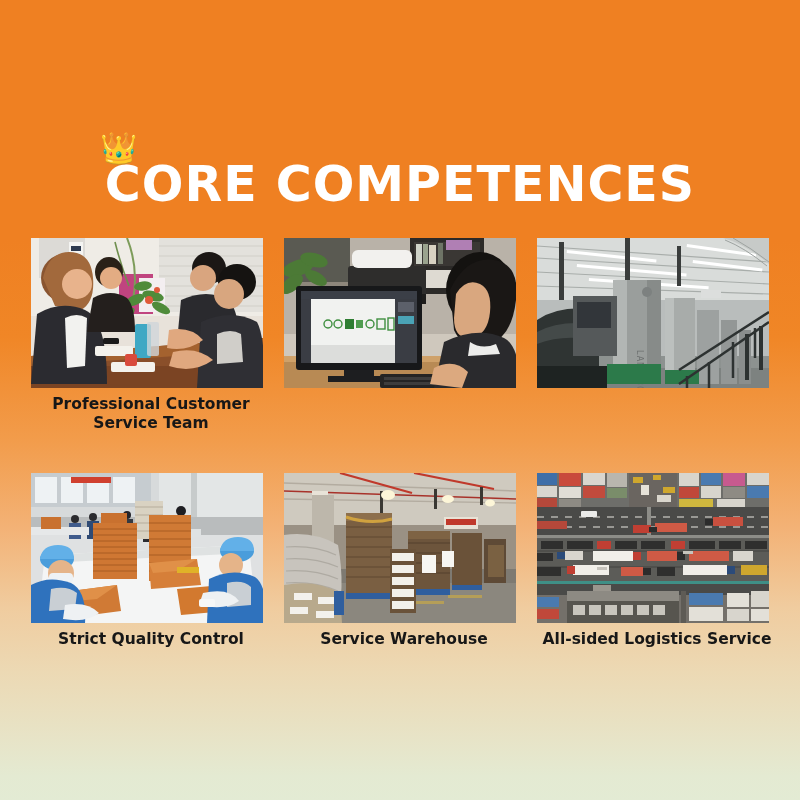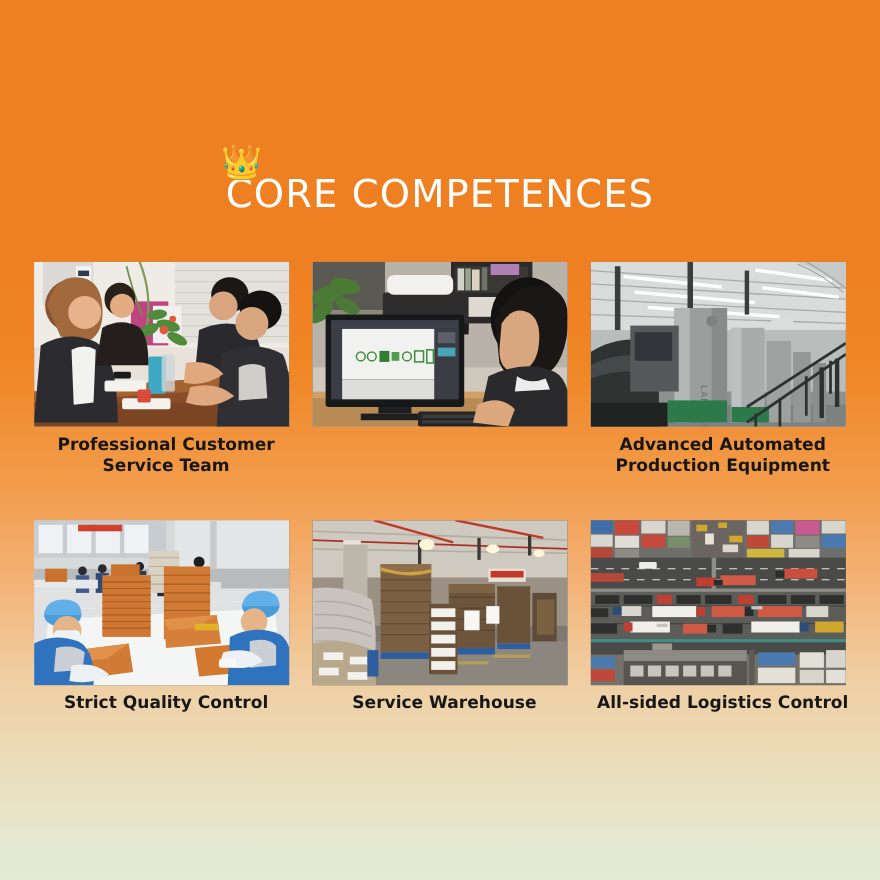--- a/index.html
+++ b/index.html
@@ -50,22 +50,22 @@
     top: -27px;
     left: -4px;
     font-size: 30px;
     line-height: 1;
     color: #f2c24a;
     text-shadow: 0 1px 0 #c8932a;
   }
 
   .title-text {
     font-family: "DejaVu Sans", sans-serif;
-    font-size: 35px;
-    font-weight: normal;
+    font-size: 49px;
+    font-weight: bold;
     color: #ffffff;
     letter-spacing: 1.0px;
     line-height: 1;
     white-space: nowrap;
   }
 
   
   .grid {
     position: absolute;
     top: 238px;
@@ -315,22 +315,20 @@
             <path d="M196 140 L196 104"></path>
               <path d="M218 120 L218 90"></path>
           </g>
           <g fill="#2d3231">
             <rect x="208" y="96" width="4" height="46"></rect>
             <rect x="222" y="88" width="4" height="44"></rect>
           </g>
           <rect x="164" y="52" width="20" height="8" fill="#dcdedd"></rect>
         </svg>
       </div>
-      <div class="caption">Advanced Automated
-Production Equipment</div>
     </div>
 
     <div class="cell row2">
       <div class="photo">
         <svg viewBox="0 0 232 150" preserveAspectRatio="none">
           <rect width="232" height="150" fill="#e9eaea"></rect>
           <rect x="0" y="0" width="232" height="44" fill="#d7dadb"></rect>
           <rect x="0" y="0" width="120" height="34" fill="#c6ccd0"></rect>
           <g fill="#eef2f4">
             <rect x="4" y="4" width="22" height="26"></rect>
@@ -648,17 +646,17 @@
             <rect x="152" y="120" width="34" height="12" fill="#4a7ab0"></rect>
             <rect x="152" y="134" width="34" height="14" fill="#e3e0d8"></rect>
             <rect x="190" y="120" width="22" height="14" fill="#e3e0d8"></rect>
             <rect x="190" y="136" width="22" height="12" fill="#d8d5cd"></rect>
             <rect x="214" y="118" width="18" height="16" fill="#d8d5cd"></rect>
             <rect x="214" y="136" width="18" height="12" fill="#e3e0d8"></rect>
           </g>
           <rect x="144" y="118" width="5" height="32" fill="#5e5b55"></rect>
         </svg>
       </div>
-      <div class="caption">All-sided Logistics Control</div>
+      <div class="caption">All-sided Logistics Service</div>
     </div>
 
   </div>
 </div>
 
 </body></html>

